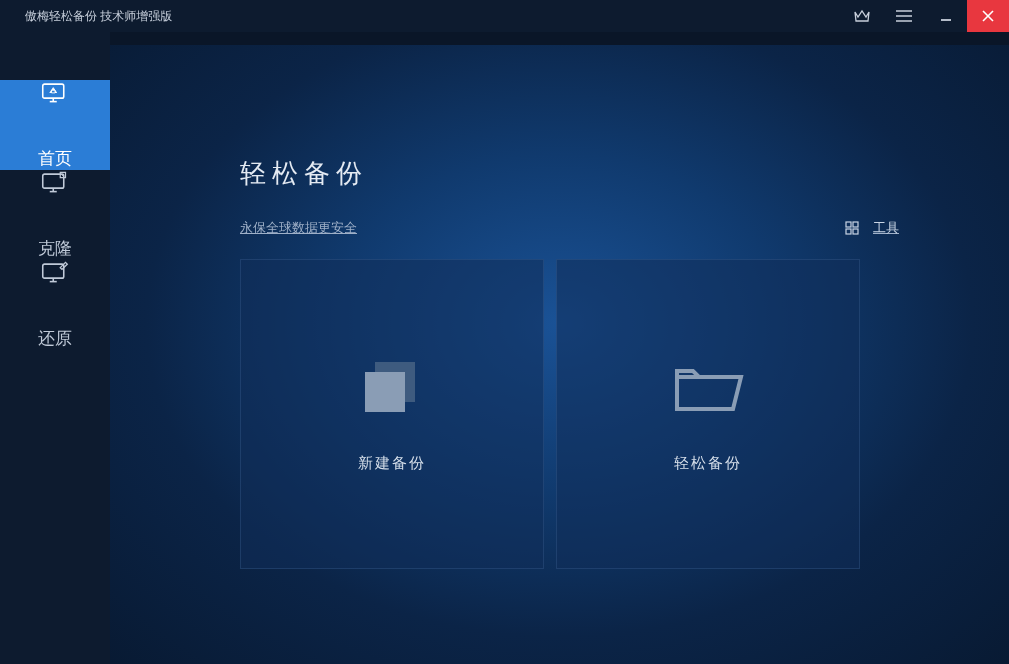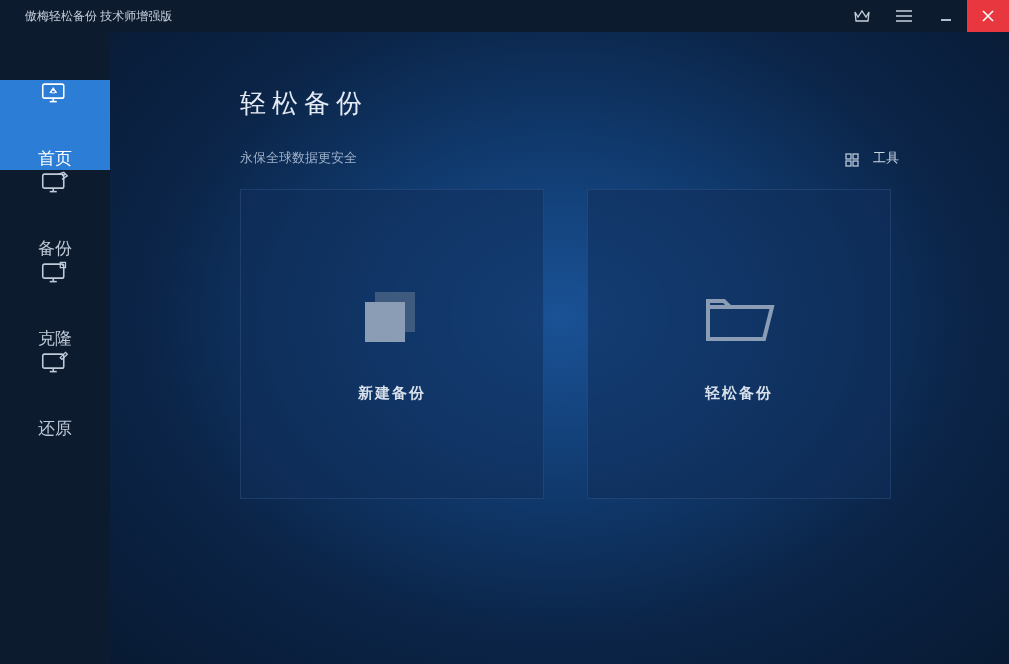--- a/index.html
+++ b/index.html
@@ -50,49 +50,50 @@
   gap: 10px;
   color: #c0cad8;
   font-size: 17px;
   cursor: pointer;
 }
 .sidebar-item.active { background: #2b7dd6; color: #fff; }
 .sidebar-item svg { width: 28px; height: 24px; }
 .main {
   flex: 1;
   background: radial-gradient(ellipse at 50% 45%, #1a5296 0%, #103a6e 35%, #0b2447 65%, #081a33 100%);
-  padding: 54px 110px 40px 130px;
+  padding: 111px 110px 40px 130px;
   color: #cdd6e2;
+  margin-top: 13px;
 }
 .main-title {
   font-size: 26px;
   font-weight: 300;
   color: #e4eaf2;
   letter-spacing: 6px;
   margin-bottom: 28px;
 }
 .sub-row {
   display: flex;
   align-items: center;
   justify-content: space-between;
   font-size: 13px;
   color: #9fb0c8;
   margin-bottom: 22px;
+  text-decoration: underline;
 }
 .tools-link {
   display: flex;
-  align-items: flex-end;
+  align-items: center;
   gap: 14px;
   cursor: pointer;
   color: #c8d4e4;
 }
 .cards {
   display: flex;
-  gap: 43px;
-  font-weight: bold;
+  gap: 12px;
 }
 .card {
   width: 304px;
   height: 310px;
   background: rgba(16, 45, 90, 0.55);
   border: 1px solid rgba(80, 120, 170, 0.25);
   display: flex;
   flex-direction: column;
   align-items: center;
   justify-content: center;
@@ -136,30 +137,20 @@
 <div class="container">
   <div class="sidebar">
     <div class="sidebar-item active">
       <svg viewBox="0 0 32 26">
         <rect x="2" y="4" width="24" height="16" rx="2" fill="none" stroke="currentColor" stroke-width="1.8"></rect>
         <line x1="10" y1="24" x2="18" y2="24" stroke="currentColor" stroke-width="1.8"></line>
         <line x1="14" y1="20" x2="14" y2="24" stroke="currentColor" stroke-width="1.8"></line>
         <path d="M10 14 L14 8 L18 14 M12 14 h4 v-3 h-4 z" fill="currentColor" stroke="currentColor" stroke-width="1"></path>
       </svg>
       <span>首页</span>
-    </div>
-    <div class="sidebar-item">
-      <svg viewBox="0 0 32 26">
-        <rect x="2" y="4" width="24" height="16" rx="2" fill="none" stroke="currentColor" stroke-width="1.8"></rect>
-        <line x1="10" y1="24" x2="18" y2="24" stroke="currentColor" stroke-width="1.8"></line>
-        <line x1="14" y1="20" x2="14" y2="24" stroke="currentColor" stroke-width="1.8"></line>
-        <path d="M20 4 L26 2 L30 6 L24 10" fill="none" stroke="currentColor" stroke-width="1.6"></path>
-        <path d="M24 6 L28 4" stroke="currentColor" stroke-width="1.6"></path>
-      </svg>
-      <span>备份</span>
     </div>
     <div class="sidebar-item">
       <svg viewBox="0 0 32 26">
         <rect x="2" y="4" width="24" height="16" rx="2" fill="none" stroke="currentColor" stroke-width="1.8"></rect>
         <line x1="10" y1="24" x2="18" y2="24" stroke="currentColor" stroke-width="1.8"></line>
         <line x1="14" y1="20" x2="14" y2="24" stroke="currentColor" stroke-width="1.8"></line>
         <path d="M22 2 L28 2 L28 8 L22 8 Z M24 4 L26 6 M26 4 L24 6" fill="none" stroke="currentColor" stroke-width="1.4"></path>
       </svg>
       <span>克隆</span>
     </div>

